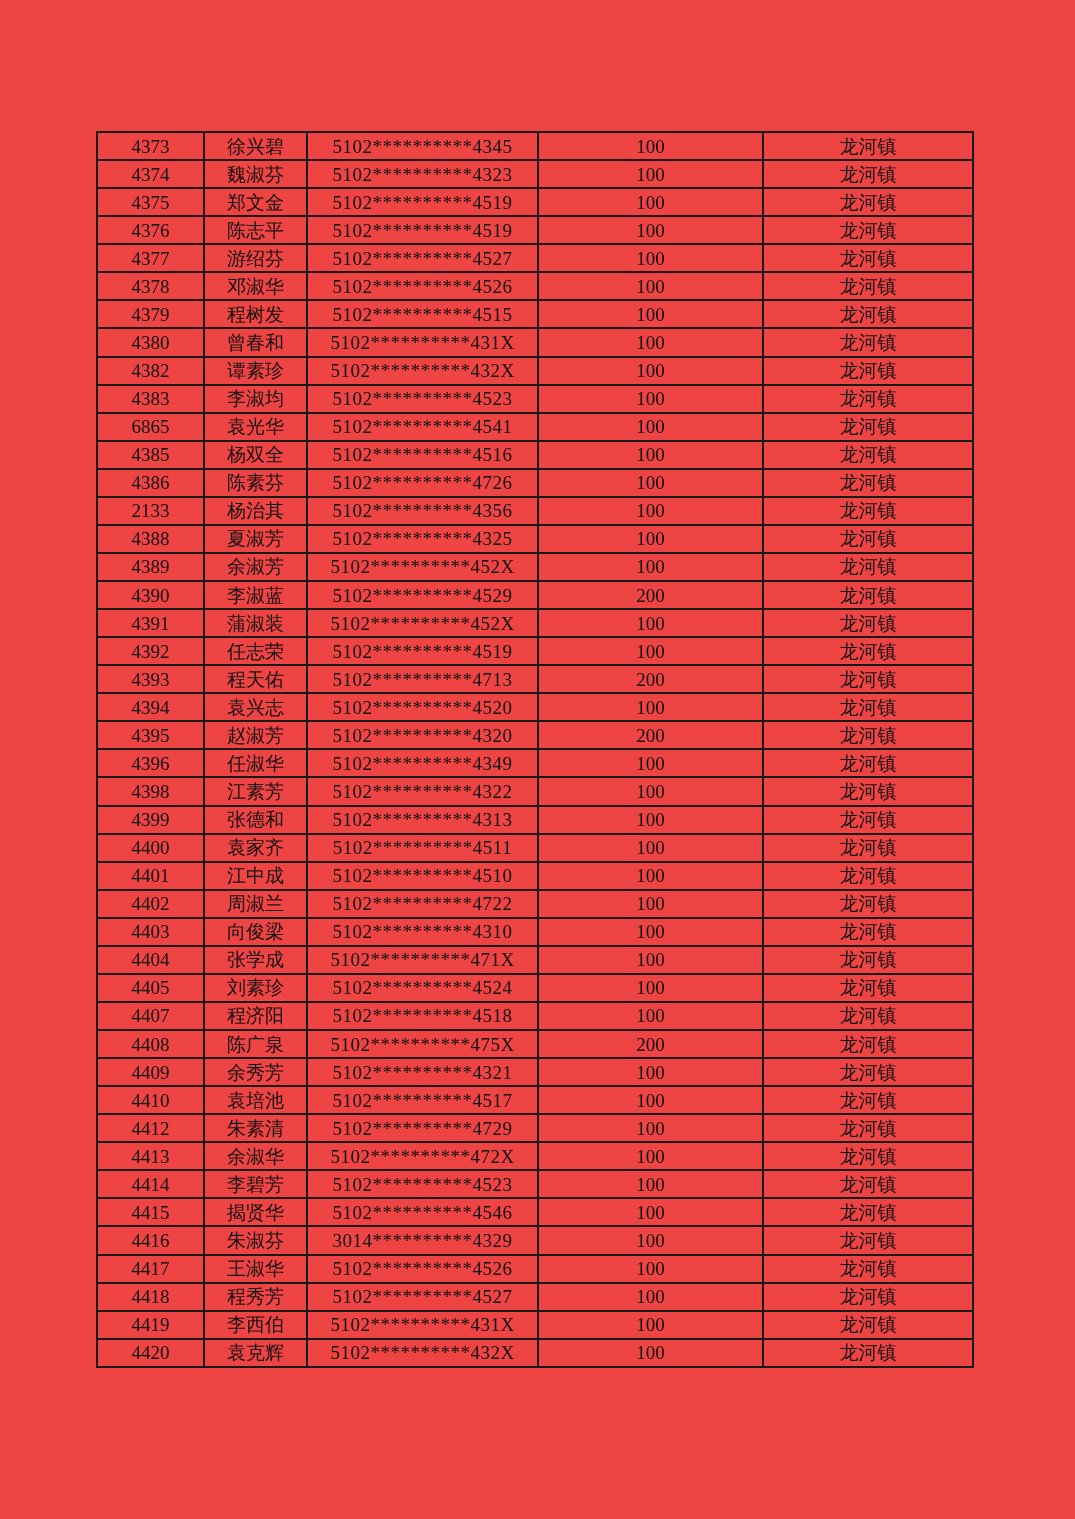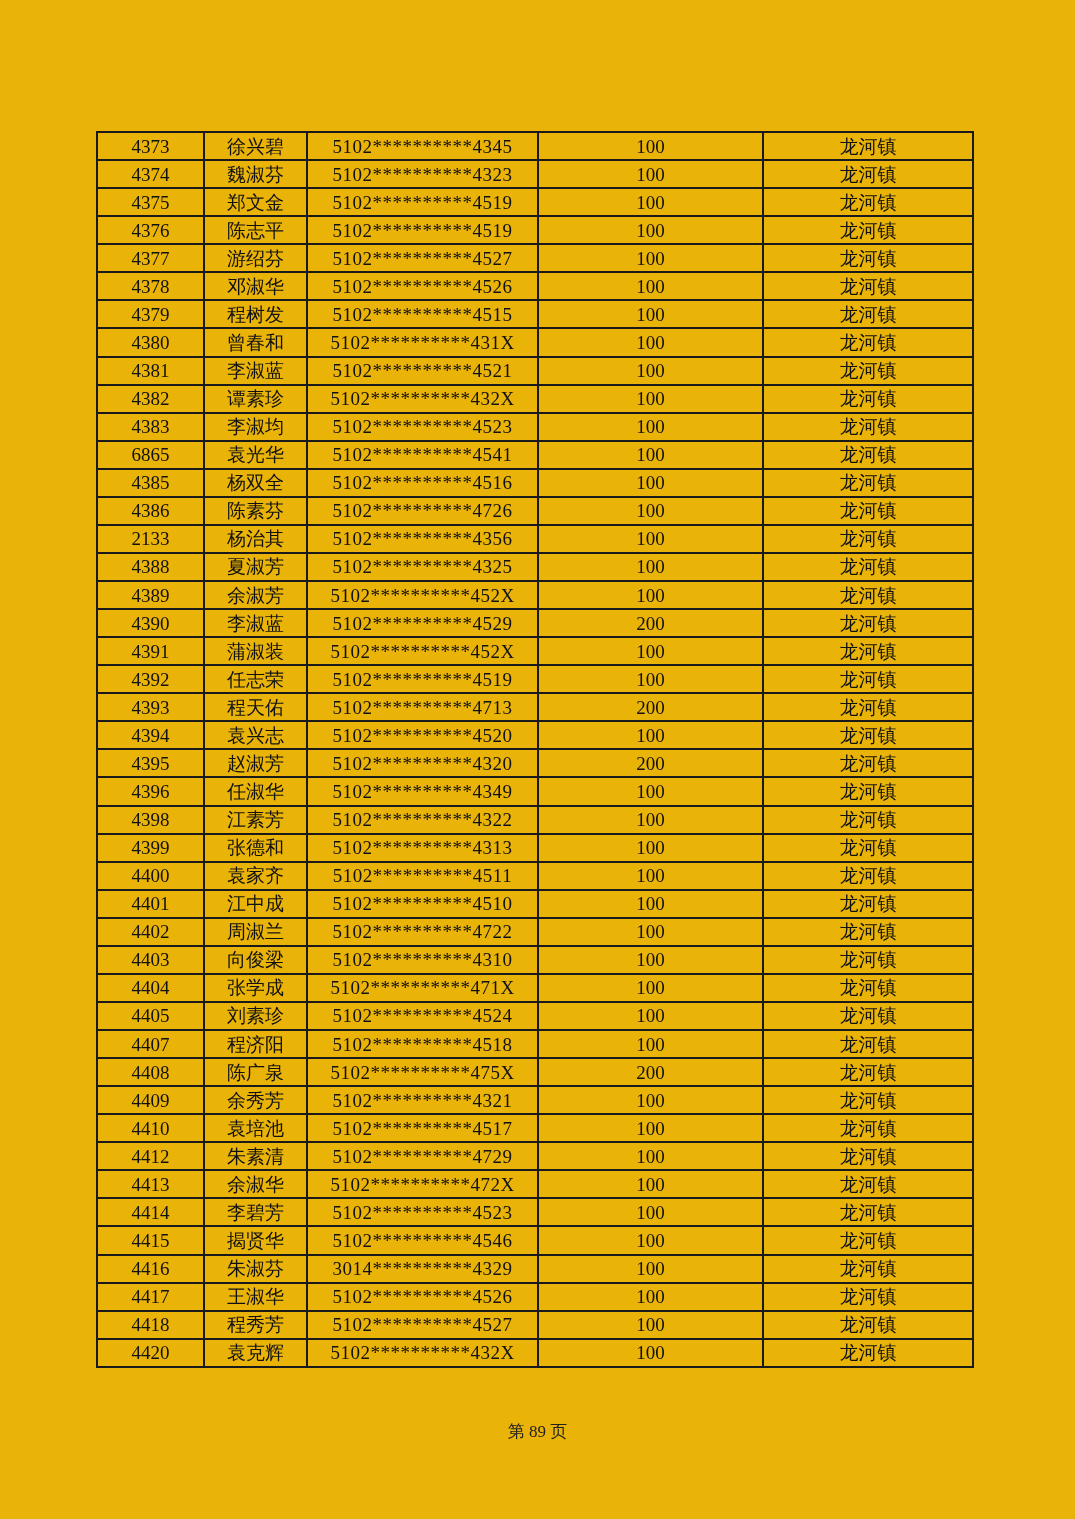--- a/index.html
+++ b/index.html
@@ -4,21 +4,21 @@
 <style>
   html, body {
     margin: 0;
     padding: 0;
     background: #ffffff;
   }
   .page {
     position: relative;
     width: 1075px;
     height: 1519px;
-    background: #eab308;
+    background: #ef4444;
     font-family: "Liberation Serif", "DejaVu Serif", serif;
     color: #111111;
     overflow: hidden;
   }
   table.roster {
     position: absolute;
     left: 96px;
     top: 131px;
     width: 876px;
     height: 1237px;
@@ -117,27 +117,20 @@
           <td>龙河镇</td>
         </tr>
         <tr>
           <td>4380</td>
           <td>曾春和</td>
           <td class="id-cell">5102**********431X</td>
           <td>100</td>
           <td>龙河镇</td>
         </tr>
         <tr>
-          <td>4381</td>
-          <td>李淑蓝</td>
-          <td class="id-cell">5102**********4521</td>
-          <td>100</td>
-          <td>龙河镇</td>
-        </tr>
-        <tr>
           <td>4382</td>
           <td>谭素珍</td>
           <td class="id-cell">5102**********432X</td>
           <td>100</td>
           <td>龙河镇</td>
         </tr>
         <tr>
           <td>4383</td>
           <td>李淑均</td>
           <td class="id-cell">5102**********4523</td>
@@ -362,24 +355,30 @@
           <td>龙河镇</td>
         </tr>
         <tr>
           <td>4418</td>
           <td>程秀芳</td>
           <td class="id-cell">5102**********4527</td>
           <td>100</td>
           <td>龙河镇</td>
         </tr>
         <tr>
+          <td>4419</td>
+          <td>李西伯</td>
+          <td class="id-cell">5102**********431X</td>
+          <td>100</td>
+          <td>龙河镇</td>
+        </tr>
+        <tr>
           <td>4420</td>
           <td>袁克辉</td>
           <td class="id-cell">5102**********432X</td>
           <td>100</td>
           <td>龙河镇</td>
         </tr>
       </tbody>
   </table>
 
-  <div class="footer">第 89 页</div>
 
 </div>
 
 </body></html>

